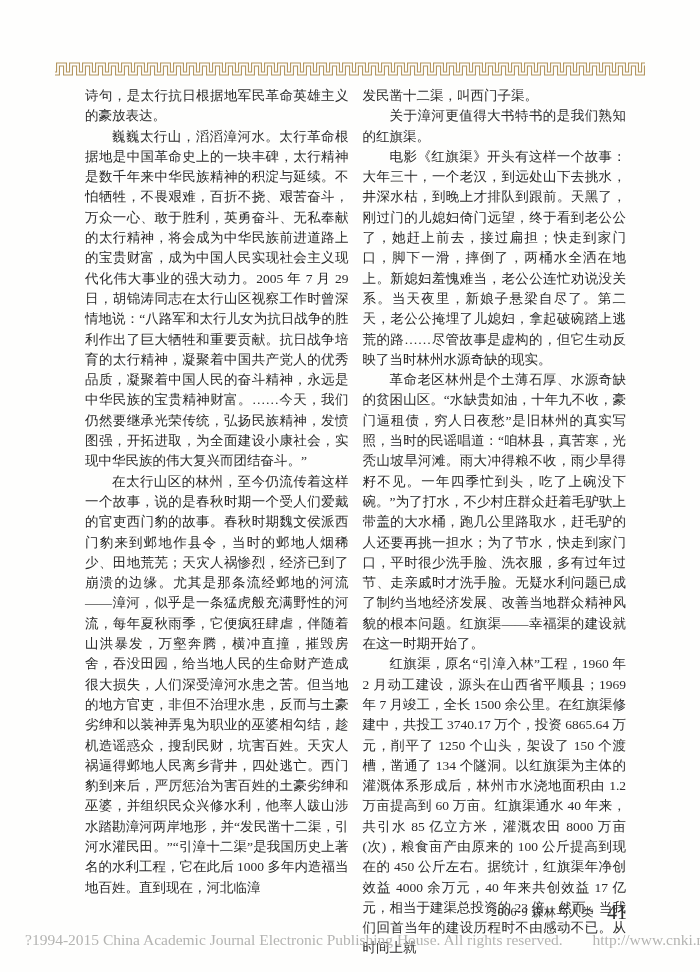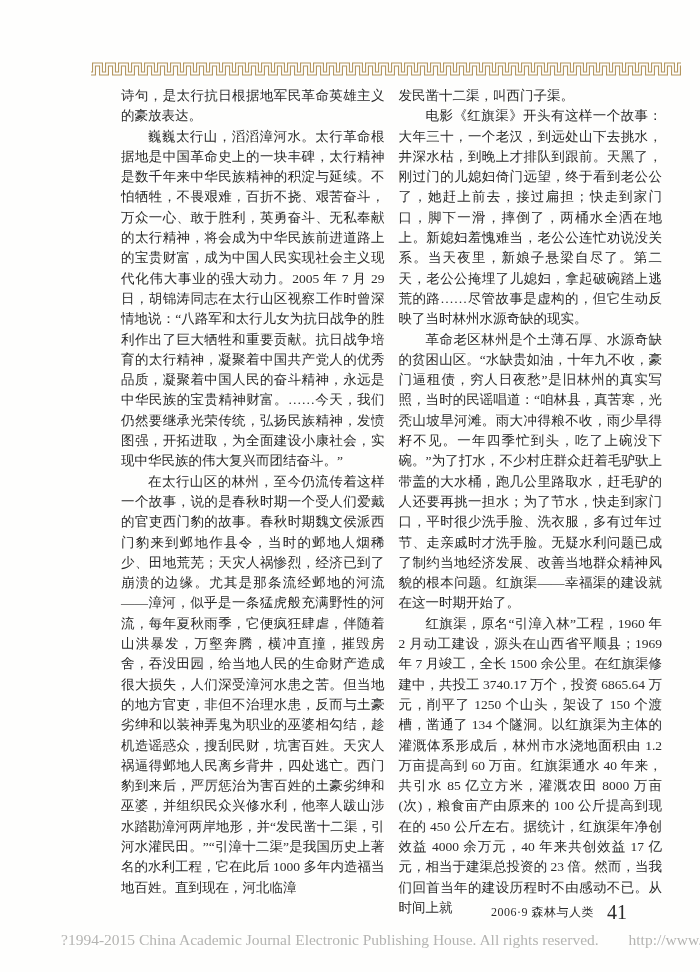--- a/index.html
+++ b/index.html
@@ -3,21 +3,21 @@
 <meta charset="utf-8">
 <style>
   html,body{margin:0;padding:0;}
   body{
     width:700px;height:972px;
     background:#fefefd;
     font-family:"Liberation Serif","DejaVu Serif",serif;
     position:relative;
     overflow:hidden;
   }
-  .page{position:absolute;inset:0;margin-left:36px;}
+  .page{position:absolute;inset:0;}
   .top-border{position:absolute;left:55px;top:60px;width:590px;height:18px;}
   .columns{
     position:absolute;left:85px;top:86px;width:541px;
     display:flex;gap:14px;
   }
   .col{
     width:266px;
     font-size:13.5px;
     line-height:20.3px;
     color:#2a2a2a;
@@ -67,20 +67,21 @@
   </svg>
 
   <div class="columns">
     <div class="col">
       <p class="noindent">诗句，是太行抗日根据地军民革命英雄主义的豪放表达。</p>
       <p>巍巍太行山，滔滔漳河水。太行革命根据地是中国革命史上的一块丰碑，太行精神是数千年来中华民族精神的积淀与延续。不怕牺牲，不畏艰难，百折不挠、艰苦奋斗，万众一心、敢于胜利，英勇奋斗、无私奉献的太行精神，将会成为中华民族前进道路上的宝贵财富，成为中国人民实现社会主义现代化伟大事业的强大动力。2005 年 7 月 29 日，胡锦涛同志在太行山区视察工作时曾深情地说：“八路军和太行儿女为抗日战争的胜利作出了巨大牺牲和重要贡献。抗日战争培育的太行精神，凝聚着中国共产党人的优秀品质，凝聚着中国人民的奋斗精神，永远是中华民族的宝贵精神财富。……今天，我们仍然要继承光荣传统，弘扬民族精神，发愤图强，开拓进取，为全面建设小康社会，实现中华民族的伟大复兴而团结奋斗。”</p>
       <p>在太行山区的林州，至今仍流传着这样一个故事，说的是春秋时期一个受人们爱戴的官吏西门豹的故事。春秋时期魏文侯派西门豹来到邺地作县令，当时的邺地人烟稀少、田地荒芜；天灾人祸惨烈，经济已到了崩溃的边缘。尤其是那条流经邺地的河流——漳河，似乎是一条猛虎般充满野性的河流，每年夏秋雨季，它便疯狂肆虐，伴随着山洪暴发，万壑奔腾，横冲直撞，摧毁房舍，吞没田园，给当地人民的生命财产造成很大损失，人们深受漳河水患之苦。但当地的地方官吏，非但不治理水患，反而与土豪劣绅和以装神弄鬼为职业的巫婆相勾结，趁机造谣惑众，搜刮民财，坑害百姓。天灾人祸逼得邺地人民离乡背井，四处逃亡。西门豹到来后，严厉惩治为害百姓的土豪劣绅和巫婆，并组织民众兴修水利，他率人跋山涉水踏勘漳河两岸地形，并“发民凿十二渠，引河水灌民田。”“引漳十二渠”是我国历史上著名的水利工程，它在此后 1000 多年内造福当地百姓。直到现在，河北临漳</p>
     </div>
     <div class="col">
       <p class="noindent">发民凿十二渠，叫西门子渠。</p>
+      <p>关于漳河更值得大书特书的是我们熟知的红旗渠。</p>
       <p>电影《红旗渠》开头有这样一个故事：大年三十，一个老汉，到远处山下去挑水，井深水枯，到晚上才排队到跟前。天黑了，刚过门的儿媳妇倚门远望，终于看到老公公了，她赶上前去，接过扁担；快走到家门口，脚下一滑，摔倒了，两桶水全洒在地上。新媳妇羞愧难当，老公公连忙劝说没关系。当天夜里，新娘子悬梁自尽了。第二天，老公公掩埋了儿媳妇，拿起破碗踏上逃荒的路……尽管故事是虚构的，但它生动反映了当时林州水源奇缺的现实。</p>
       <p>革命老区林州是个土薄石厚、水源奇缺的贫困山区。“水缺贵如油，十年九不收，豪门逼租债，穷人日夜愁”是旧林州的真实写照，当时的民谣唱道：“咱林县，真苦寒，光秃山坡旱河滩。雨大冲得粮不收，雨少旱得籽不见。一年四季忙到头，吃了上碗没下碗。”为了打水，不少村庄群众赶着毛驴驮上带盖的大水桶，跑几公里路取水，赶毛驴的人还要再挑一担水；为了节水，快走到家门口，平时很少洗手脸、洗衣服，多有过年过节、走亲戚时才洗手脸。无疑水利问题已成了制约当地经济发展、改善当地群众精神风貌的根本问题。红旗渠——幸福渠的建设就在这一时期开始了。</p>
       <p>红旗渠，原名“引漳入林”工程，1960 年 2 月动工建设，源头在山西省平顺县；1969 年 7 月竣工，全长 1500 余公里。在红旗渠修建中，共投工 3740.17 万个，投资 6865.64 万元，削平了 1250 个山头，架设了 150 个渡槽，凿通了 134 个隧洞。以红旗渠为主体的灌溉体系形成后，林州市水浇地面积由 1.2 万亩提高到 60 万亩。红旗渠通水 40 年来，共引水 85 亿立方米，灌溉农田 8000 万亩(次)，粮食亩产由原来的 100 公斤提高到现在的 450 公斤左右。据统计，红旗渠年净创效益 4000 余万元，40 年来共创效益 17 亿元，相当于建渠总投资的 23 倍。然而，当我们回首当年的建设历程时不由感动不已。从时间上就</p>
     </div>
   </div>
 
   <div class="footer">
     <span class="journal-line">2006·9 森林与人类</span>
     <span class="pageno">41</span>
   </div>

